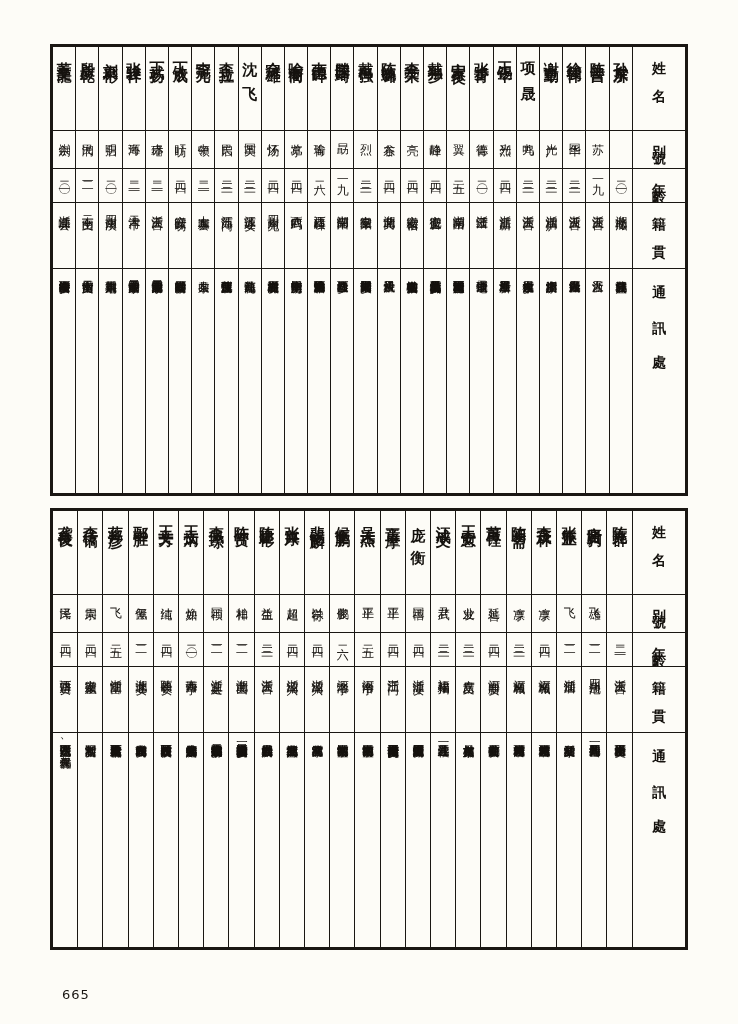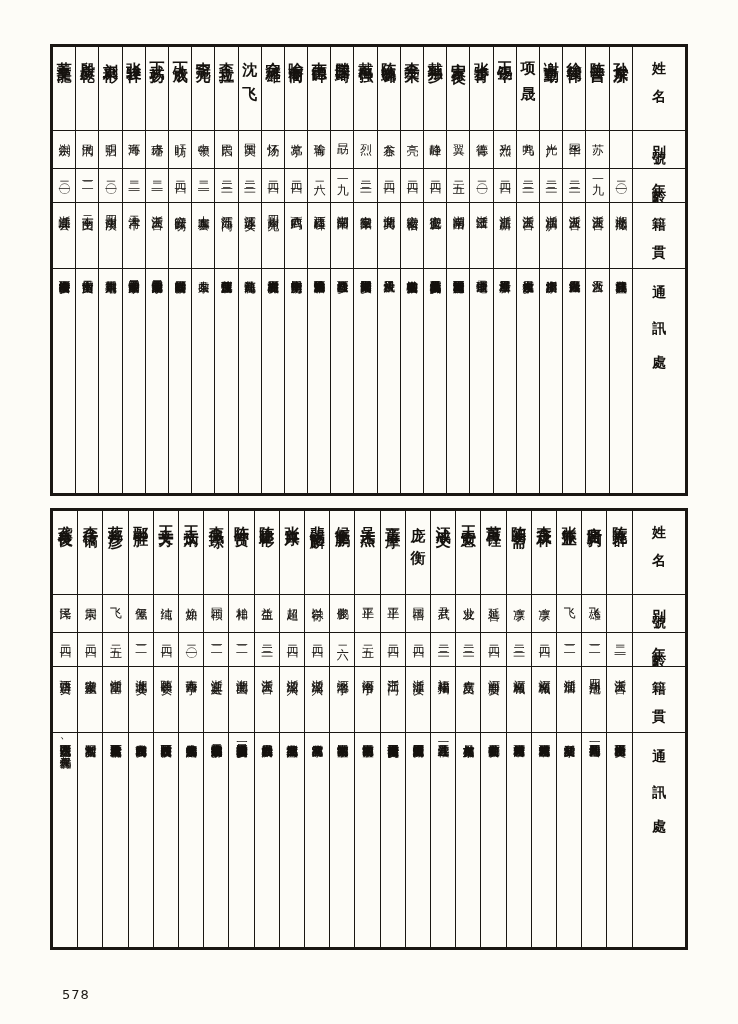--- a/index.html
+++ b/index.html
@@ -1366,15 +1366,15 @@
             <td class="r-addr hdr header-col hdr-addr" style="width: 52px;">
               <div class="cell">
                 <div class="v">通 訊 處</div>
               </div>
             </td>
           </tr>
     </tbody>
       </table>
   </div>
 
-  <div class="page-number">578</div>
+  <div class="page-number">665</div>
 
 </div>
 
 </body></html>

